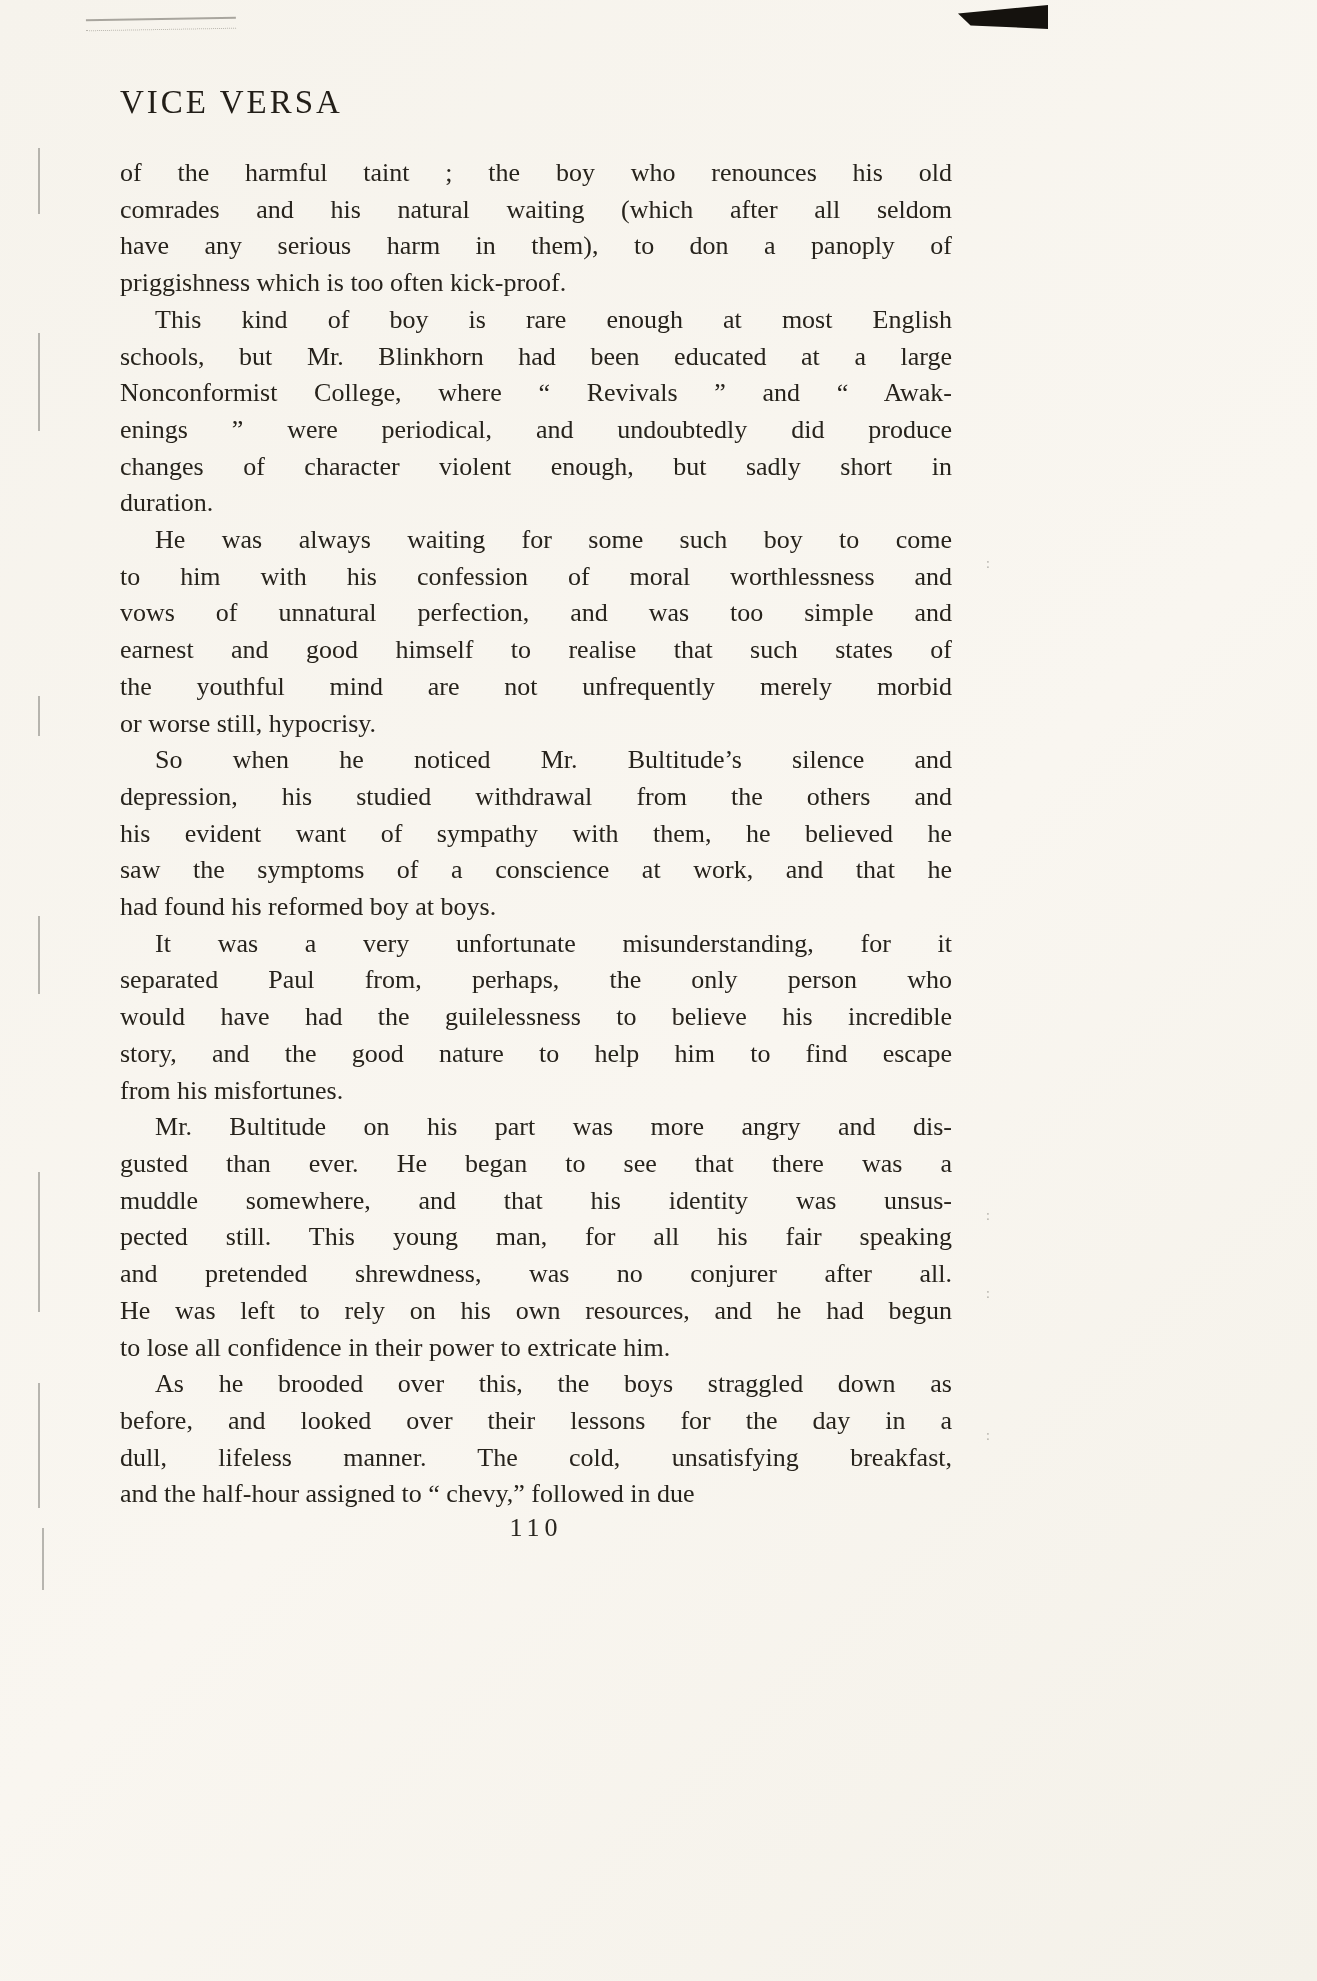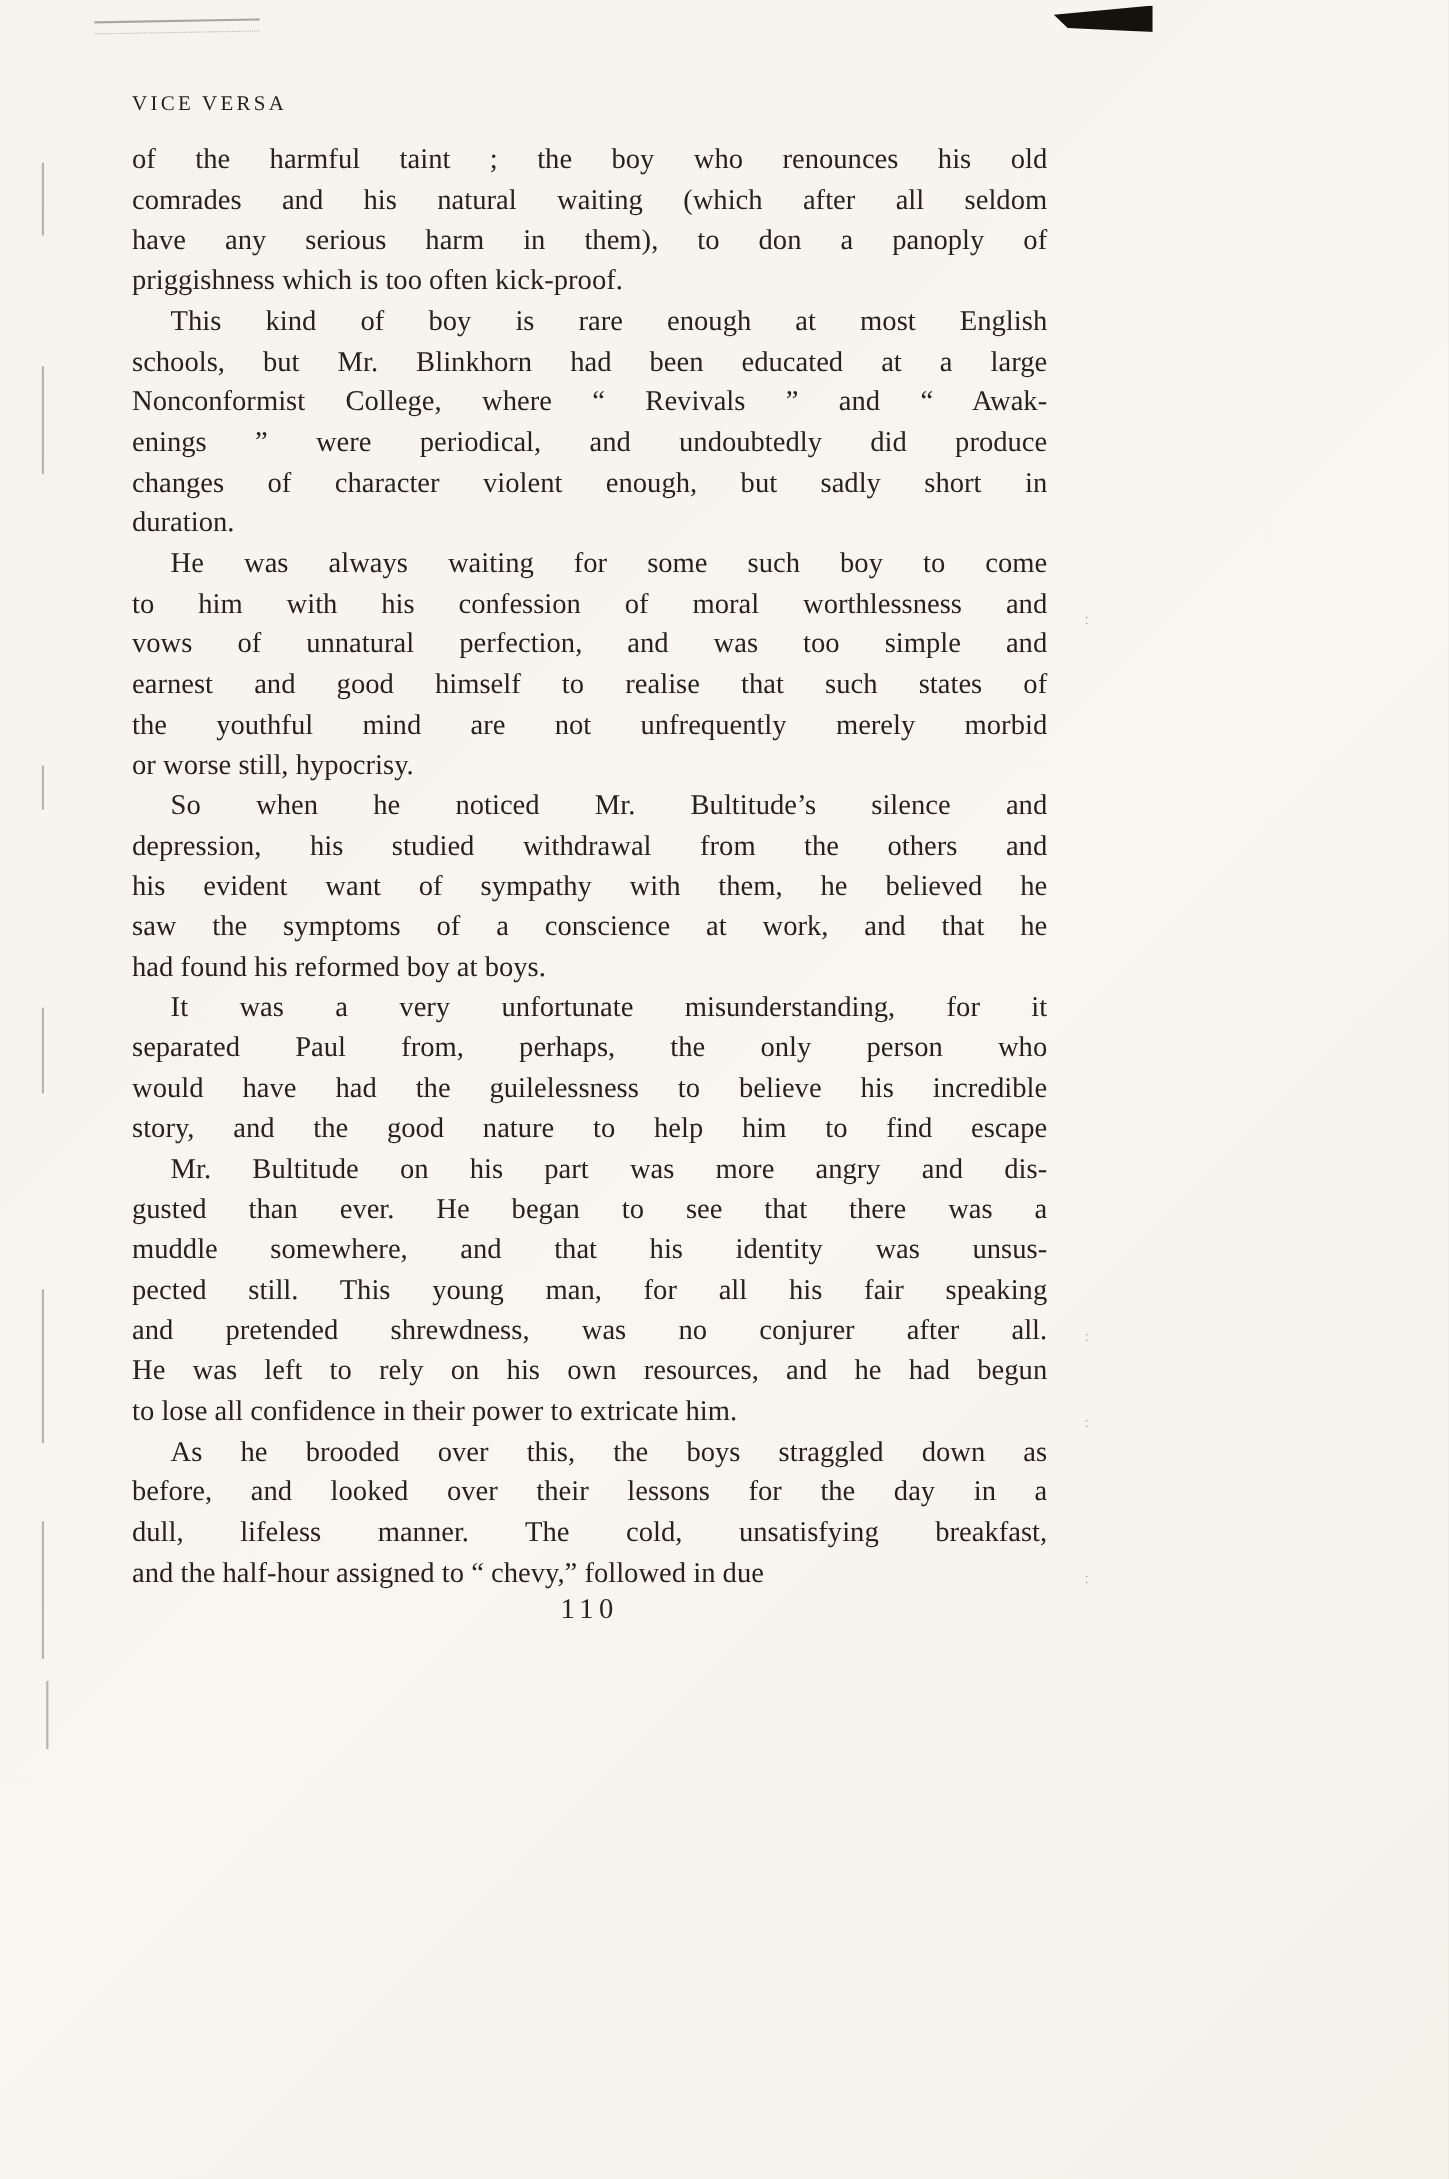--- a/index.html
+++ b/index.html
@@ -14,25 +14,25 @@
     background:linear-gradient(135deg,#f6f3ec 0%,#f9f6f0 55%,#f4f1e9 100%);
     overflow:hidden;
     color:#26221c;
   }
   .column{
     position:absolute;
     left:120px;top:84px;
     width:832px;
   }
   .running-title{
-    font-size:19px;
+    font-size:33px;
     letter-spacing:3px;
     font-weight:500;
     color:#221e18;
-    margin-bottom:21px;
+    margin-bottom:34px;
   }
   .body-text{margin-top:0;}
   .line{
     font-size:26px;
     line-height:36.7px;
     text-align:justify;
     text-align-last:justify;
     white-space:nowrap;
     color:#27231c;
   }
@@ -119,20 +119,21 @@
         <div class="line last">or worse still, hypocrisy.</div>
         <div class="line indent">So when he noticed Mr. Bultitude’s silence and</div>
         <div class="line">depression, his studied withdrawal from the others and</div>
         <div class="line">his evident want of sympathy with them, he believed he</div>
         <div class="line">saw the symptoms of a conscience at work, and that he</div>
         <div class="line last">had found his reformed boy at boys.</div>
         <div class="line indent">It was a very unfortunate misunderstanding, for it</div>
         <div class="line">separated Paul from, perhaps, the only person who</div>
         <div class="line">would have had the guilelessness to believe his incredible</div>
         <div class="line">story, and the good nature to help him to find escape</div>
+        <div class="line last">from his misfortunes.</div>
         <div class="line indent">Mr. Bultitude on his part was more angry and dis-</div>
         <div class="line">gusted than ever.  He began to see that there was a</div>
         <div class="line">muddle somewhere, and that his identity was unsus-</div>
         <div class="line">pected still.  This young man, for all his fair speaking</div>
         <div class="line">and pretended shrewdness, was no conjurer after all.</div>
         <div class="line">He was left to rely on his own resources, and he had begun</div>
         <div class="line last">to lose all confidence in their power to extricate him.</div>
         <div class="line indent">As he brooded over this, the boys straggled down as</div>
         <div class="line">before, and looked over their lessons for the day in a</div>
         <div class="line">dull, lifeless manner.  The cold, unsatisfying breakfast,</div>

